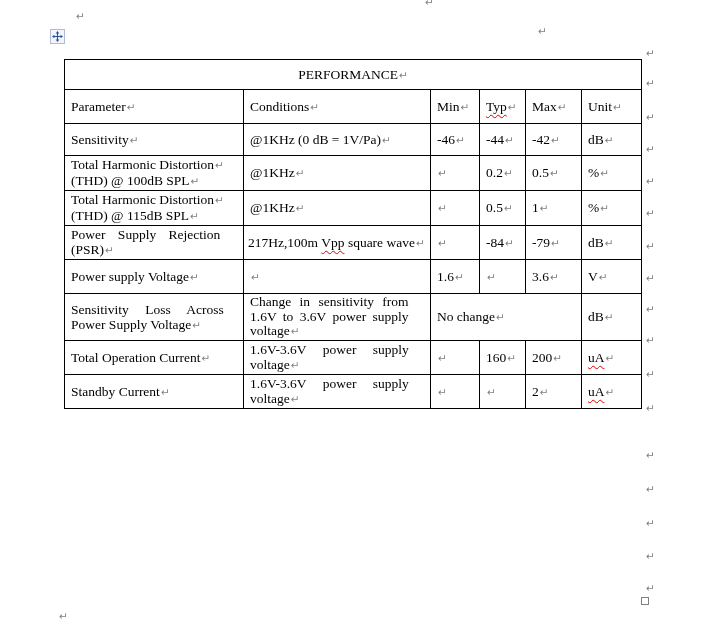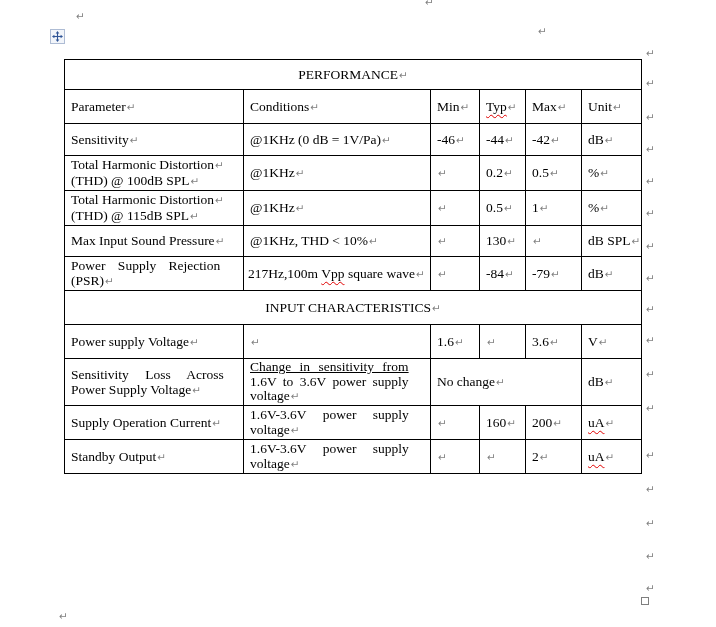--- a/index.html
+++ b/index.html
@@ -46,21 +46,21 @@
     text-decoration-line:underline;
     text-decoration-style:wavy;
     text-decoration-color:#e00000;
     text-decoration-thickness:1px;
     text-underline-offset:3px;
     text-align:right;
   }
 
   
   .j0 { word-spacing:3px; }
-  .j1 { word-spacing:5px;text-decoration:underline; }
+  .j1 { word-spacing:5px; }
   .j2 { word-spacing:9px; }
   .j3 { word-spacing:13px; }
 
   
   .move-handle {
     position:absolute; left:50px; top:29px;
     width:13px; height:13px;
     background:#f2f5fa;
     border:1px solid #aebcd4;
     display:flex; align-items:center; justify-content:center;
@@ -150,46 +150,33 @@
       <span>Total Harmonic Distortion</span><span class="pm">↵</span><br>
       <span>(THD) @ 115dB SPL</span><span class="pm">↵</span>
     </td>
     <td><span>@1KHz</span><span class="pm">↵</span></td>
     <td><span class="pm">↵</span></td>
     <td><span>0.5</span><span class="pm">↵</span></td>
     <td><span>1</span><span class="pm">↵</span></td>
     <td><span>%</span><span class="pm">↵</span></td>
   </tr>
 
-  <tr style="height:31px">
-    <td><span>Max Input Sound Pressure</span><span class="pm">↵</span></td>
-    <td><span>@1KHz, THD &lt; 10%</span><span class="pm">↵</span></td>
-    <td><span class="pm">↵</span></td>
-    <td><span>130</span><span class="pm">↵</span></td>
-    <td><span class="pm">↵</span></td>
-    <td><span>dB SPL</span><span class="pm">↵</span></td>
-  </tr>
 
   <tr style="height:31px">
     <td>
       <span class="j2">Power Supply Rejection</span><br>
       <span>(PSR)</span><span class="pm">↵</span>
     </td>
     <td style="padding-left:4px; padding-right:2px;"><span>217Hz,100m </span><span class="sp">Vpp</span><span> square wave</span><span class="pm">↵</span></td>
     <td><span class="pm">↵</span></td>
     <td><span>-84</span><span class="pm">↵</span></td>
     <td><span>-79</span><span class="pm">↵</span></td>
     <td><span>dB</span><span class="pm">↵</span></td>
   </tr>
 
-  <tr style="height:34px">
-    <td colspan="6" class="center">
-      <span>INPUT CHARACTERISTICS</span><span class="pm">↵</span>
-    </td>
-  </tr>
 
   <tr style="height:34px">
     <td><span>Power supply Voltage</span><span class="pm">↵</span></td>
     <td><span class="pm">↵</span></td>
     <td><span>1.6</span><span class="pm">↵</span></td>
     <td><span class="pm">↵</span></td>
     <td><span>3.6</span><span class="pm">↵</span></td>
     <td><span>V</span><span class="pm">↵</span></td>
   </tr>
 
@@ -201,33 +188,33 @@
     <td style="line-height:14.5px;">
       <span class="j1">Change in sensitivity from</span><br>
       <span class="j0">1.6V to 3.6V power supply</span><br>
       <span>voltage</span><span class="pm">↵</span>
     </td>
     <td colspan="3"><span>No change</span><span class="pm">↵</span></td>
     <td><span>dB</span><span class="pm">↵</span></td>
   </tr>
 
   <tr style="height:34px">
-    <td><span>Supply Operation Current</span><span class="pm">↵</span></td>
+    <td><span>Total Operation Current</span><span class="pm">↵</span></td>
     <td>
       <span class="j3">1.6V-3.6V power supply</span><br>
       <span>voltage</span><span class="pm">↵</span>
     </td>
     <td><span class="pm">↵</span></td>
     <td><span>160</span><span class="pm">↵</span></td>
     <td><span>200</span><span class="pm">↵</span></td>
     <td><span class="sp">uA</span><span class="pm">↵</span></td>
   </tr>
 
   <tr style="height:34px">
-    <td><span>Standby Output</span><span class="pm">↵</span></td>
+    <td><span>Standby Current</span><span class="pm">↵</span></td>
     <td>
       <span class="j3">1.6V-3.6V power supply</span><br>
       <span>voltage</span><span class="pm">↵</span>
     </td>
     <td><span class="pm">↵</span></td>
     <td><span class="pm">↵</span></td>
     <td><span>2</span><span class="pm">↵</span></td>
     <td><span class="sp">uA</span><span class="pm">↵</span></td>
   </tr>
 

